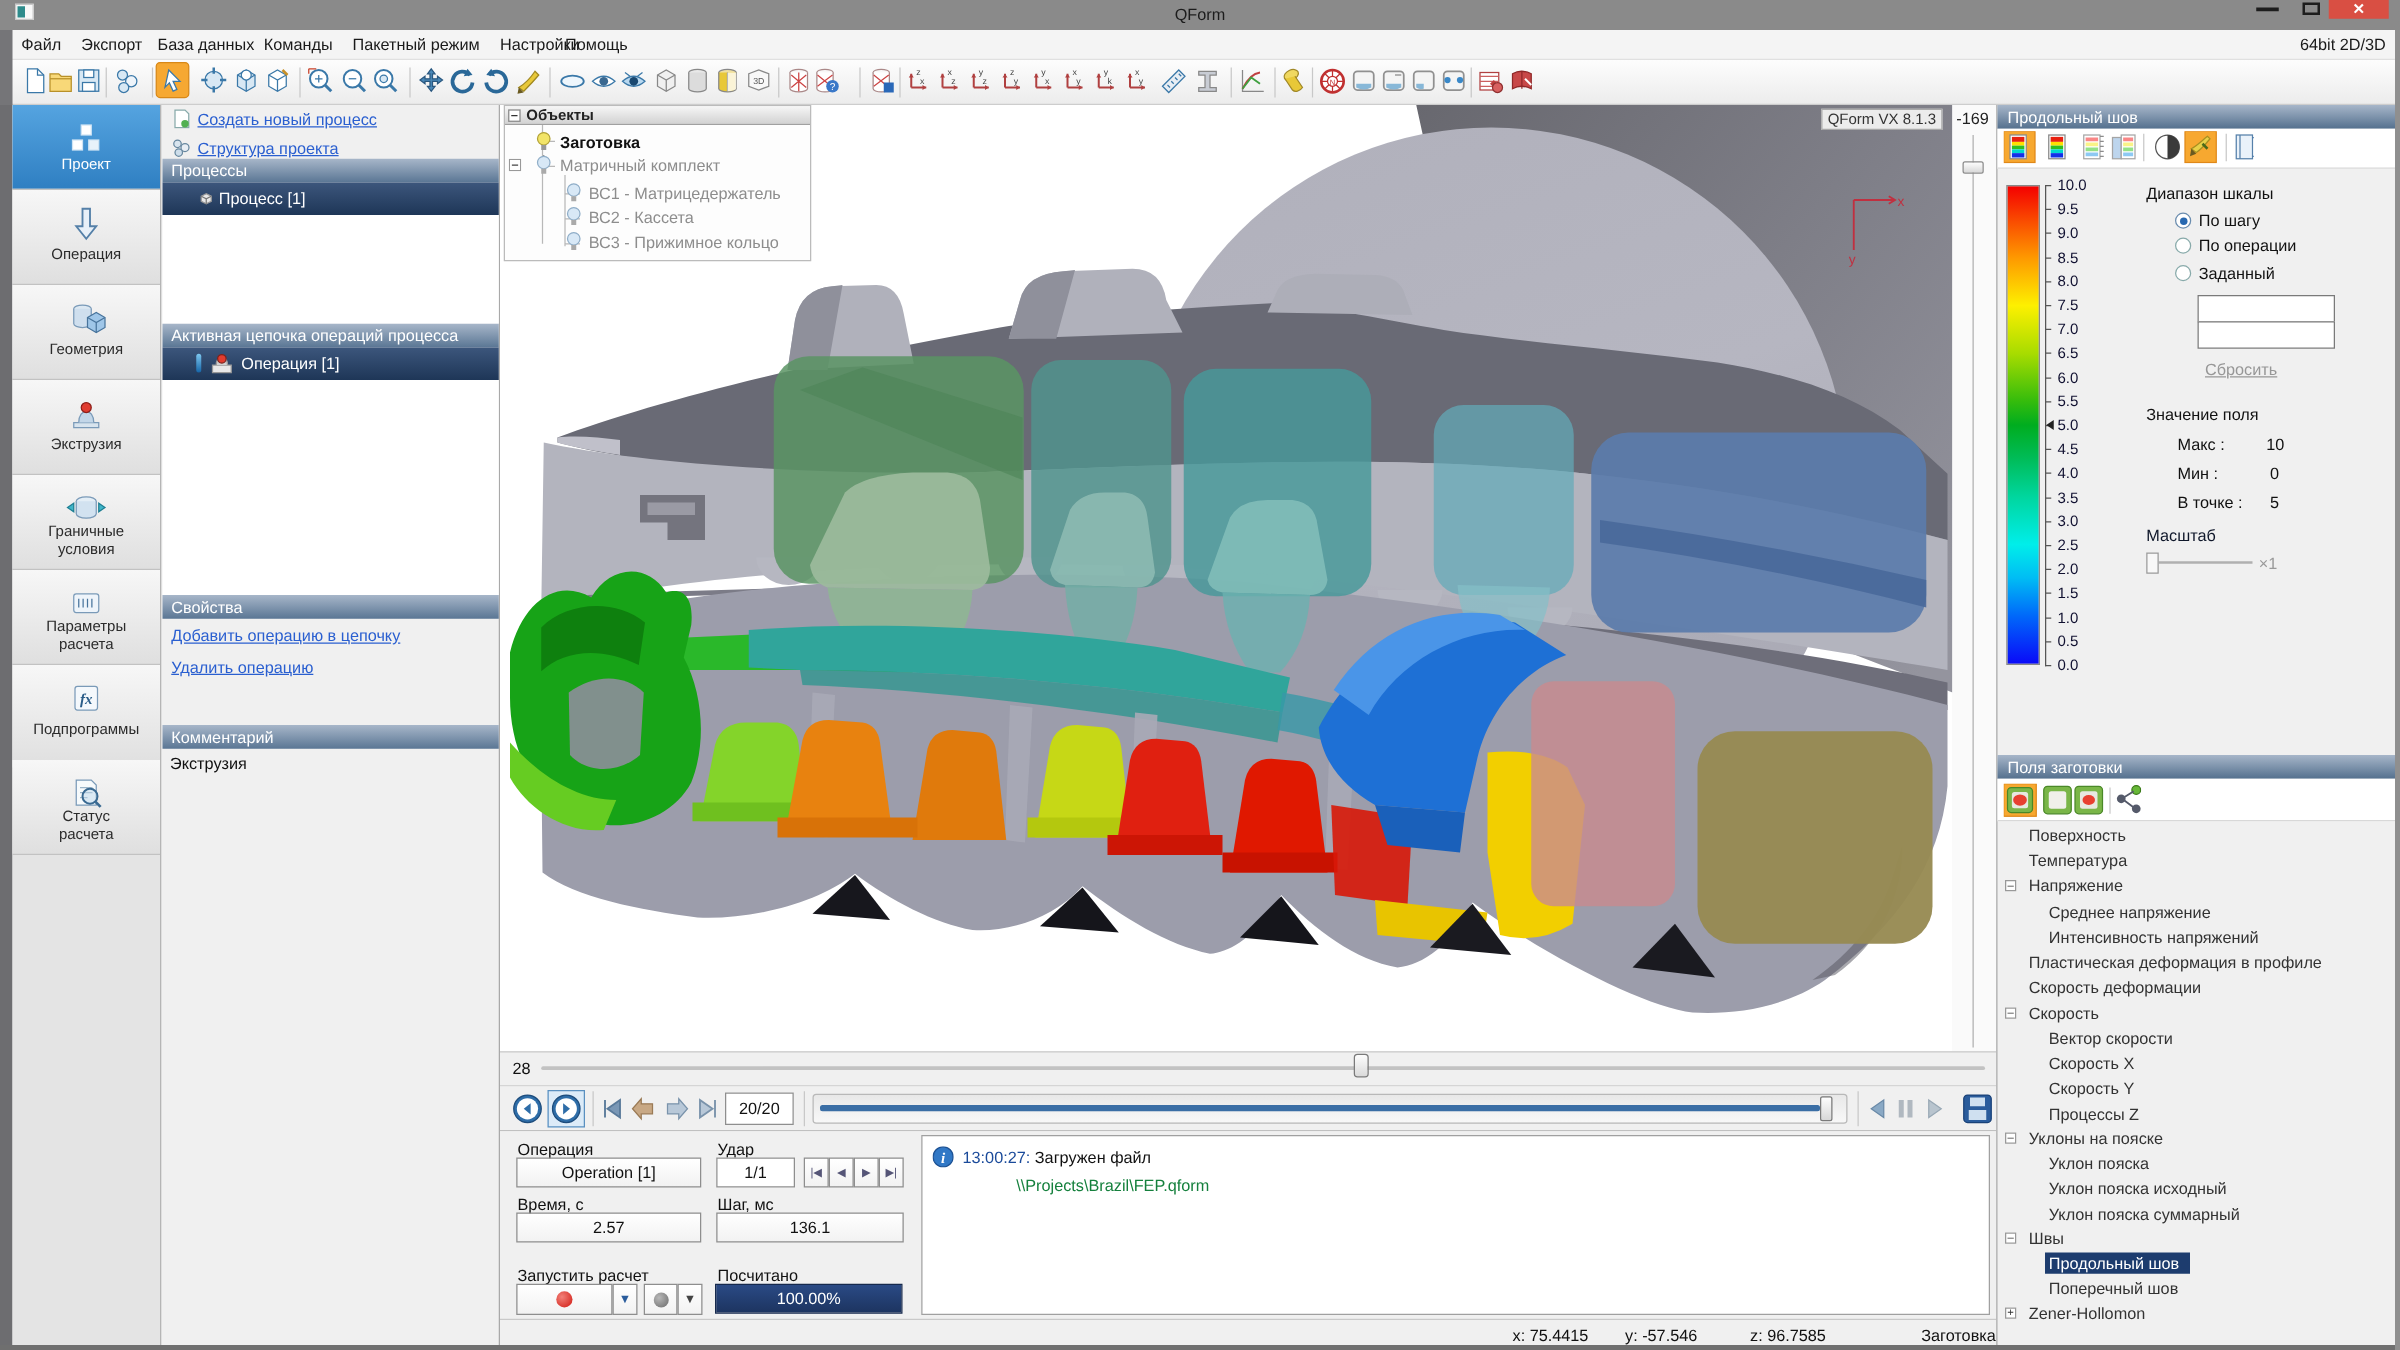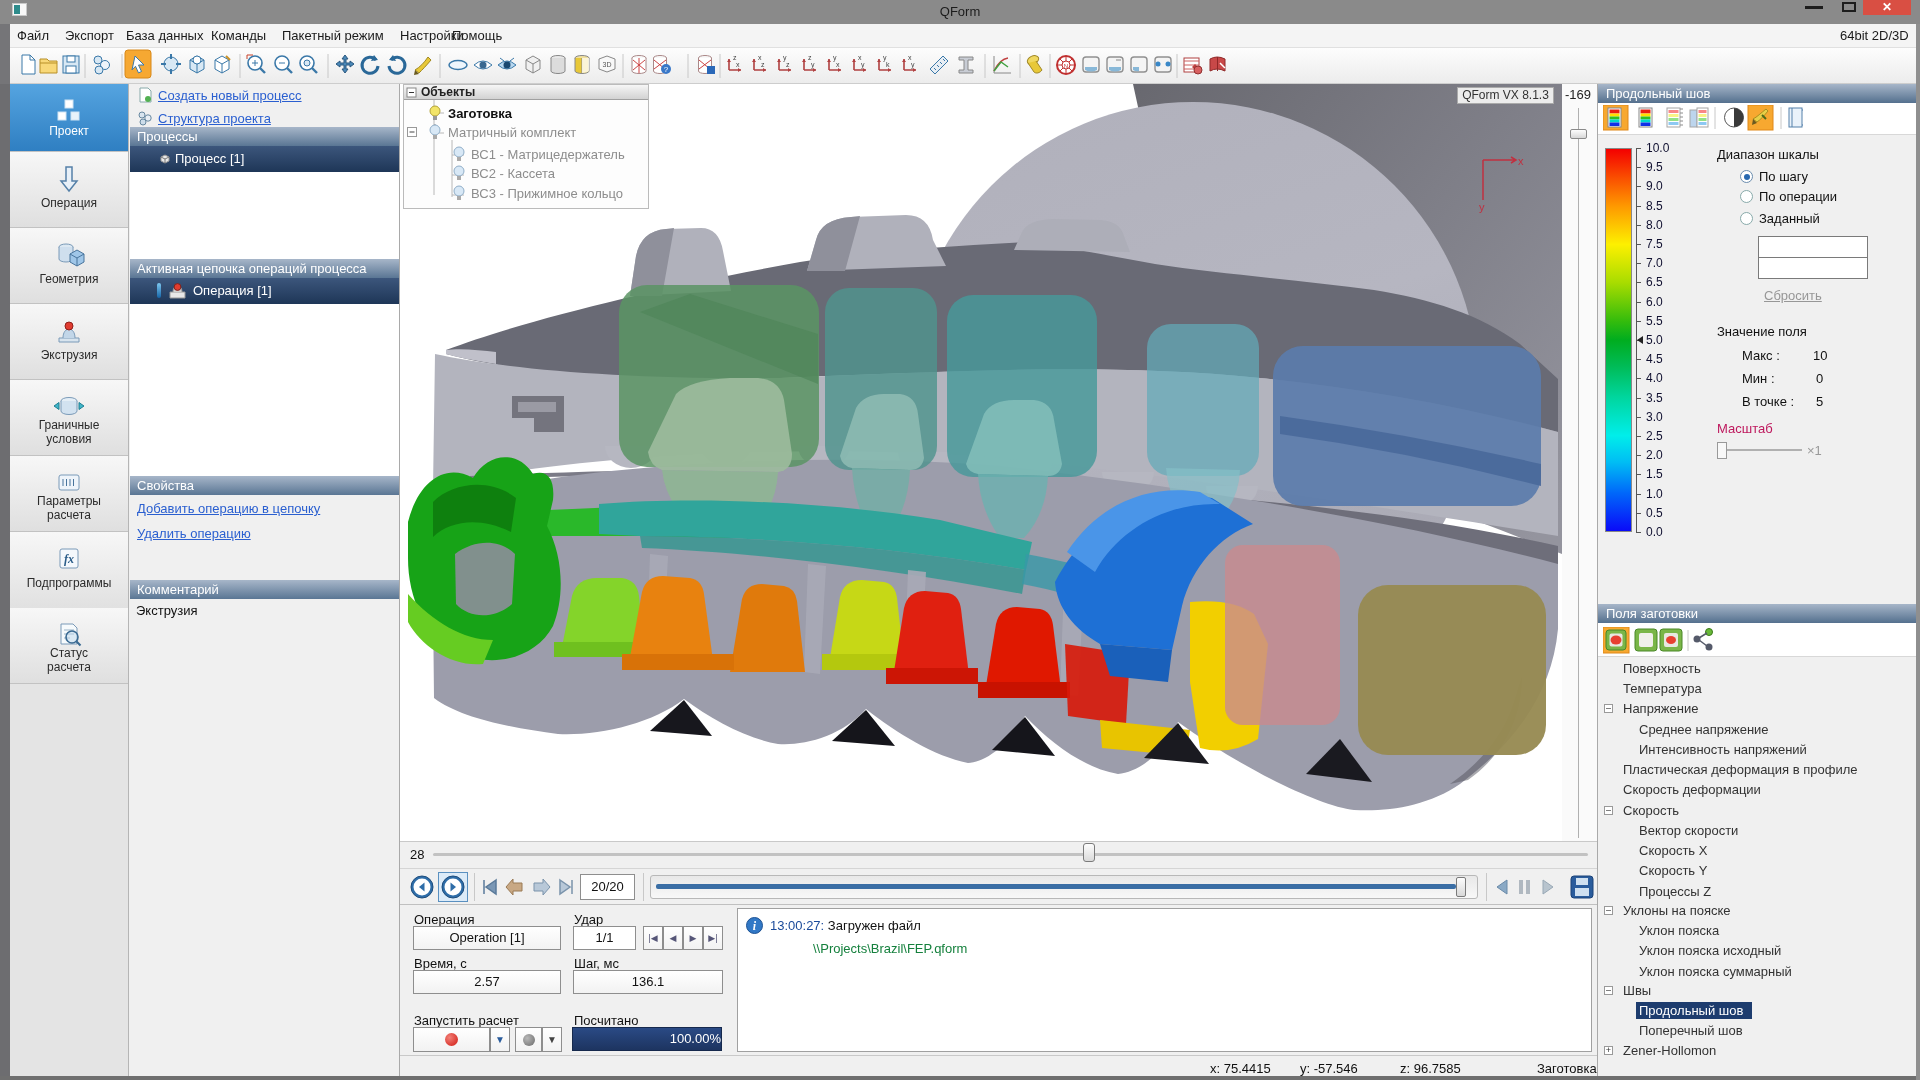--- a/index.html
+++ b/index.html
@@ -656,21 +656,21 @@
 <span class="flabel" style="left:14px;top:51px">Время, с</span>
 <div class="tbox" style="left:13px;top:65px;width:148px;height:24px;line-height:22px">2.57</div>
 <span class="flabel" style="left:174px;top:51px">Шаг, мс</span>
 <div class="tbox" style="left:173px;top:65px;width:150px;height:24px;line-height:22px">136.1</div>
 <span class="flabel" style="left:14px;top:108px">Запустить расчет</span>
 <div class="tbox" style="left:13px;top:122px;width:77px;height:25px"><span style="display:inline-block;width:13px;height:13px;border-radius:50%;background:radial-gradient(circle at 35% 35%,#f28078,#d01810);margin-top:5px"></span></div>
 <div class="tbox" style="left:90px;top:122px;width:20px;height:25px;line-height:23px;color:#2a5c9c;font-size:10px">▼</div>
 <div class="tbox" style="left:115px;top:122px;width:27px;height:25px"><span style="display:inline-block;width:12px;height:12px;border-radius:50%;background:radial-gradient(circle at 35% 35%,#b8b8b8,#6a6a6a);margin-top:6px"></span></div>
 <div class="tbox" style="left:142px;top:122px;width:20px;height:25px;line-height:23px;color:#444;font-size:10px">▼</div>
 <span class="flabel" style="left:174px;top:108px">Посчитано</span>
-<div class="abs" style="left:172px;top:122px;width:150px;height:24px;background:linear-gradient(#2a4a85,#1d3460);border:1px solid #16294d;color:#fff;text-align:right;line-height:22px">100.00%</div>
+<div class="abs" style="left:172px;top:122px;width:150px;height:24px;background:linear-gradient(#2a4a85,#1d3460);border:1px solid #16294d;color:#fff;text-align:center;line-height:22px">100.00%</div>
 <div class="abs" style="left:337px;top:3px;width:855px;height:144px;background:#fff;border:1px solid #a0a0a0">
 <svg class="abs" style="left:8px;top:8px" width="17" height="17" viewBox="0 0 17 17">
         <circle cx="8.5" cy="8.5" r="8" fill="#3178c6" stroke="#1d5294"></circle>
         <text x="8.5" y="13" text-anchor="middle" font-size="12" font-weight="bold" font-style="italic" fill="#fff" font-family="Liberation Serif,serif">i</text>
       </svg>
 <span class="abs" style="left:32px;top:9px;color:#111"><span style="color:#1a4a9a">13:00:27:</span> Загружен файл</span>
 <span class="abs" style="left:75px;top:32px;color:#15803d">\\Projects\Brazil\FEP.qform</span>
 </div>
 </div>
 <div class="abs" id="statusbar">
@@ -791,21 +791,21 @@
 <div class="abs" style="left:160px;top:152px;width:110px;height:22px;background:#fff;border:1px solid #7a7a7a"></div>
 <div class="abs" style="left:160px;top:173px;width:110px;height:22px;background:#fff;border:1px solid #7a7a7a"></div>
 <span class="abs" style="left:166px;top:204px;color:#979797;text-decoration:underline">Сбросить</span>
 <span class="abs" style="left:119px;top:240px;color:#111">Значение поля</span>
 <span class="abs" style="left:144px;top:264px;color:#111">Макс :</span>
     <span class="abs" style="left:215px;top:264px;color:#111">10</span>
 <span class="abs" style="left:144px;top:287px;color:#111">Мин :</span>
     <span class="abs" style="left:218px;top:287px;color:#111">0</span>
 <span class="abs" style="left:144px;top:310px;color:#111">В точке :</span>
     <span class="abs" style="left:218px;top:310px;color:#111">5</span>
-<span class="abs" style="left:119px;top:337px;color:#be185d">Масштаб</span>
+<span class="abs" style="left:119px;top:337px;color:#0f172a">Масштаб</span>
 <div class="abs" style="left:128px;top:365px;width:76px;height:2px;background:#b0b0b0"></div>
 <div class="abs" style="left:119px;top:358px;width:10px;height:17px;background:#f8f8f8;border:1px solid #999"></div>
 <span class="abs" style="left:209px;top:359px;color:#9a9a9a">×1</span>
 <div class="rhead" style="top:520px">Поля заготовки</div>
 <div class="rtool" style="top:539px;height:34px"></div>
 <svg class="abs" style="left:5px;top:543px" width="110" height="27" viewBox="0 0 110 27">
 <rect x="0" y="0" width="26" height="26" fill="#f7a830" stroke="#e08818"></rect>
 <rect x="3" y="3" width="20" height="20" rx="3" fill="#7ab648" stroke="#4a8828"></rect>
       <rect x="6.5" y="6.5" width="13" height="13" rx="2" fill="#e8e8e0"></rect>
       <ellipse cx="13" cy="13" rx="5.5" ry="4.5" fill="#e84030"></ellipse>

